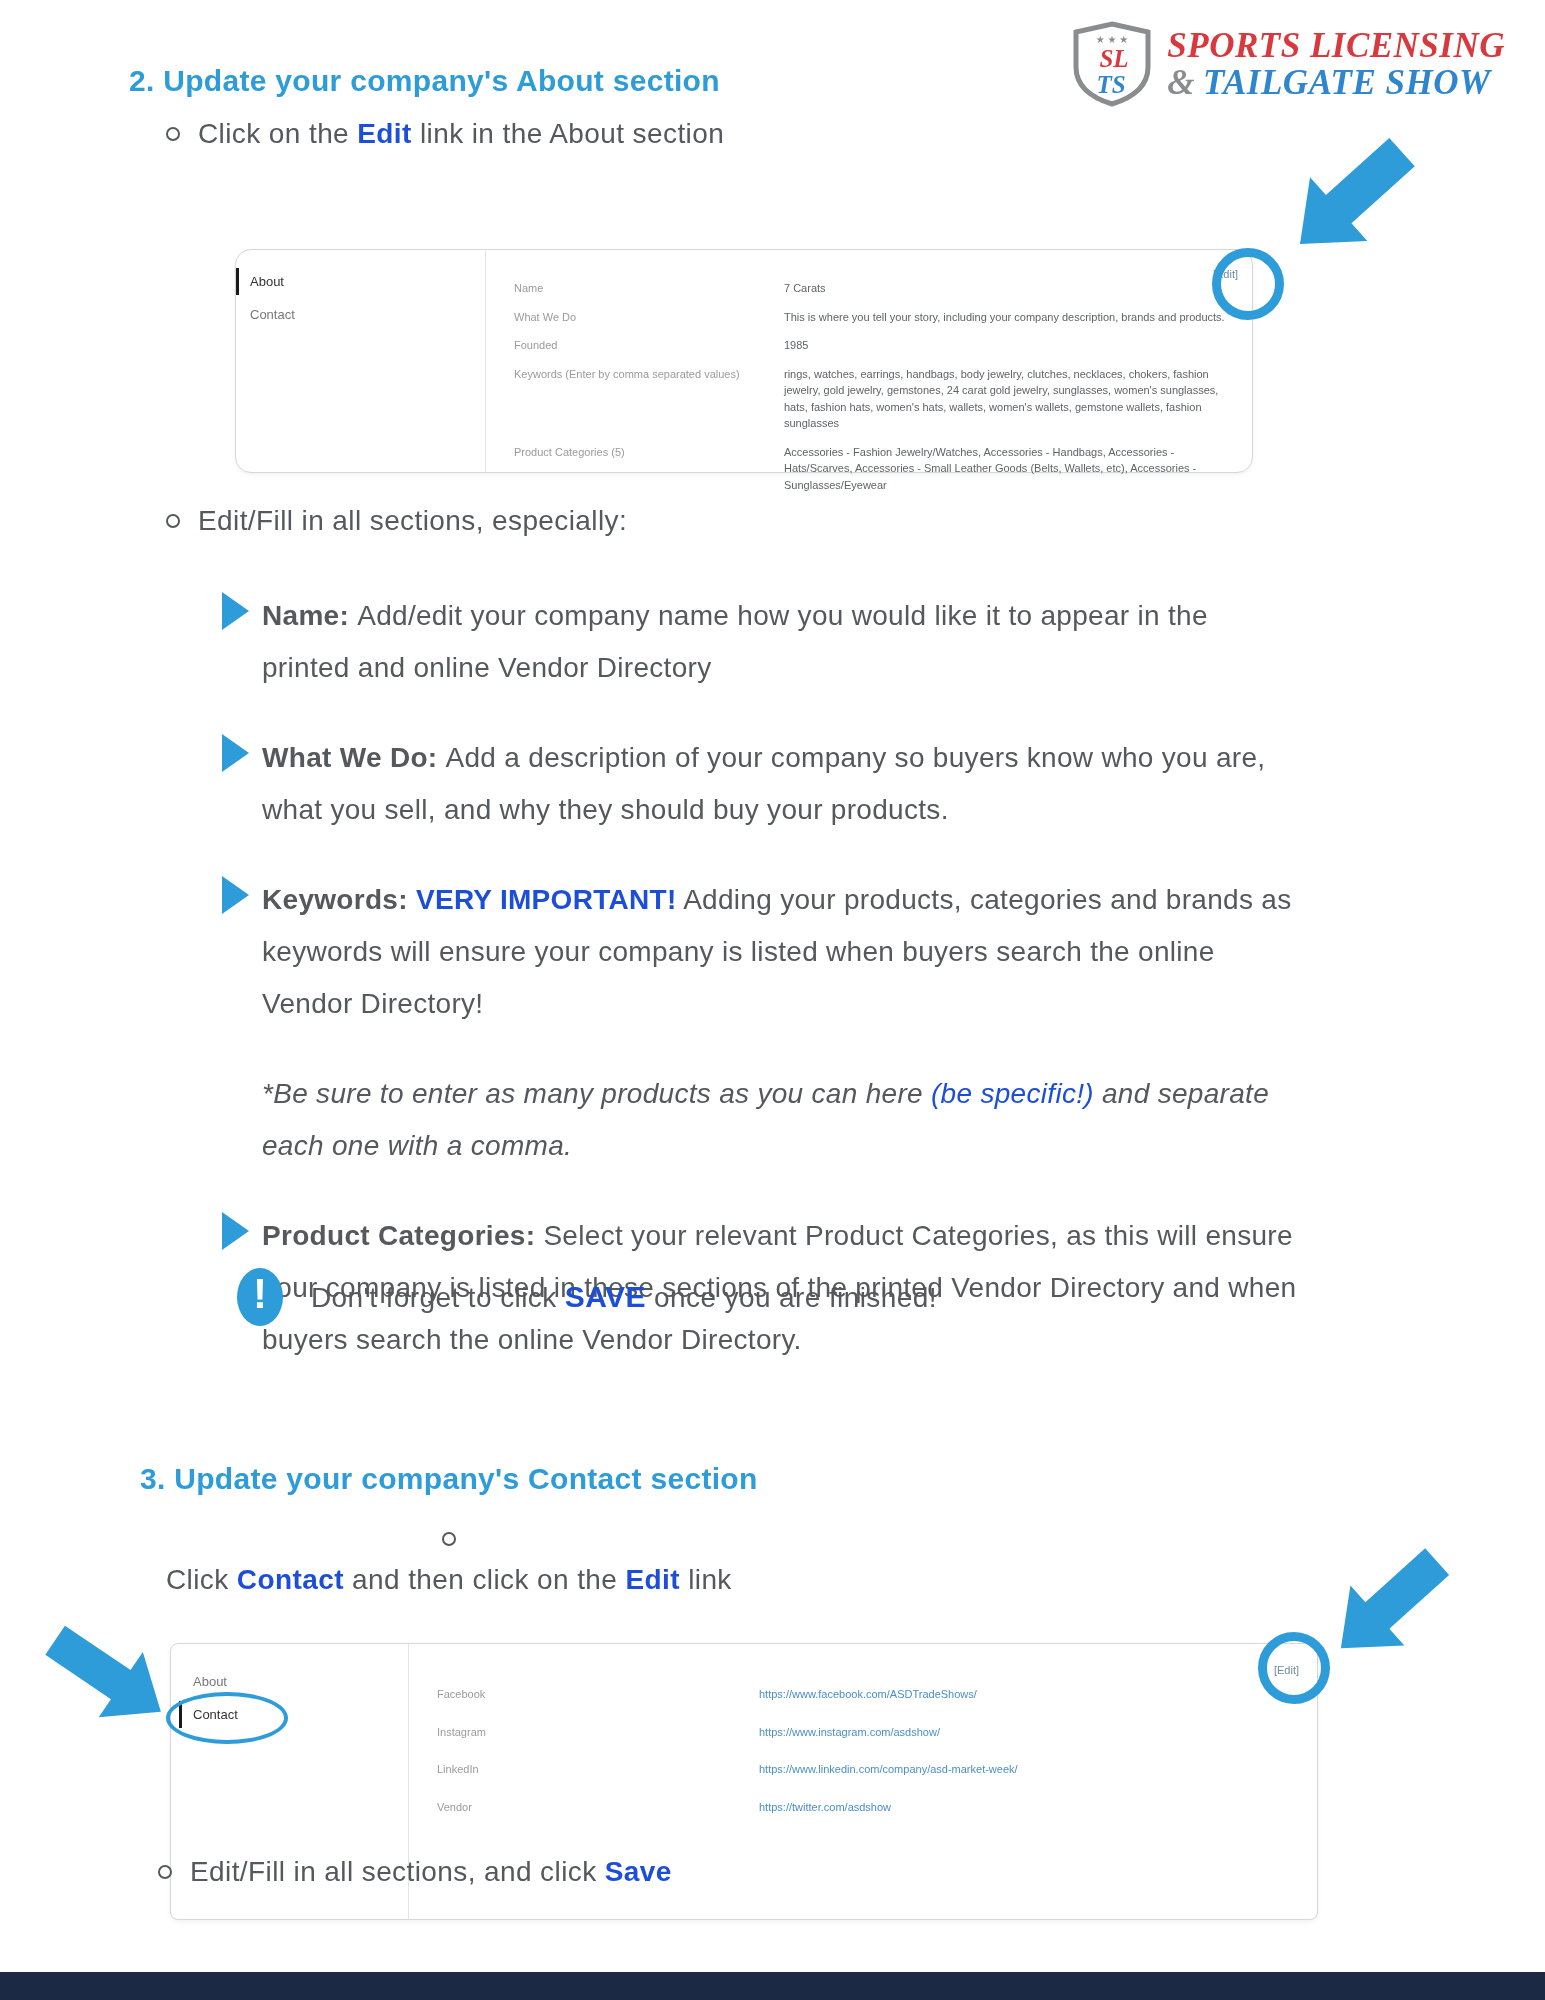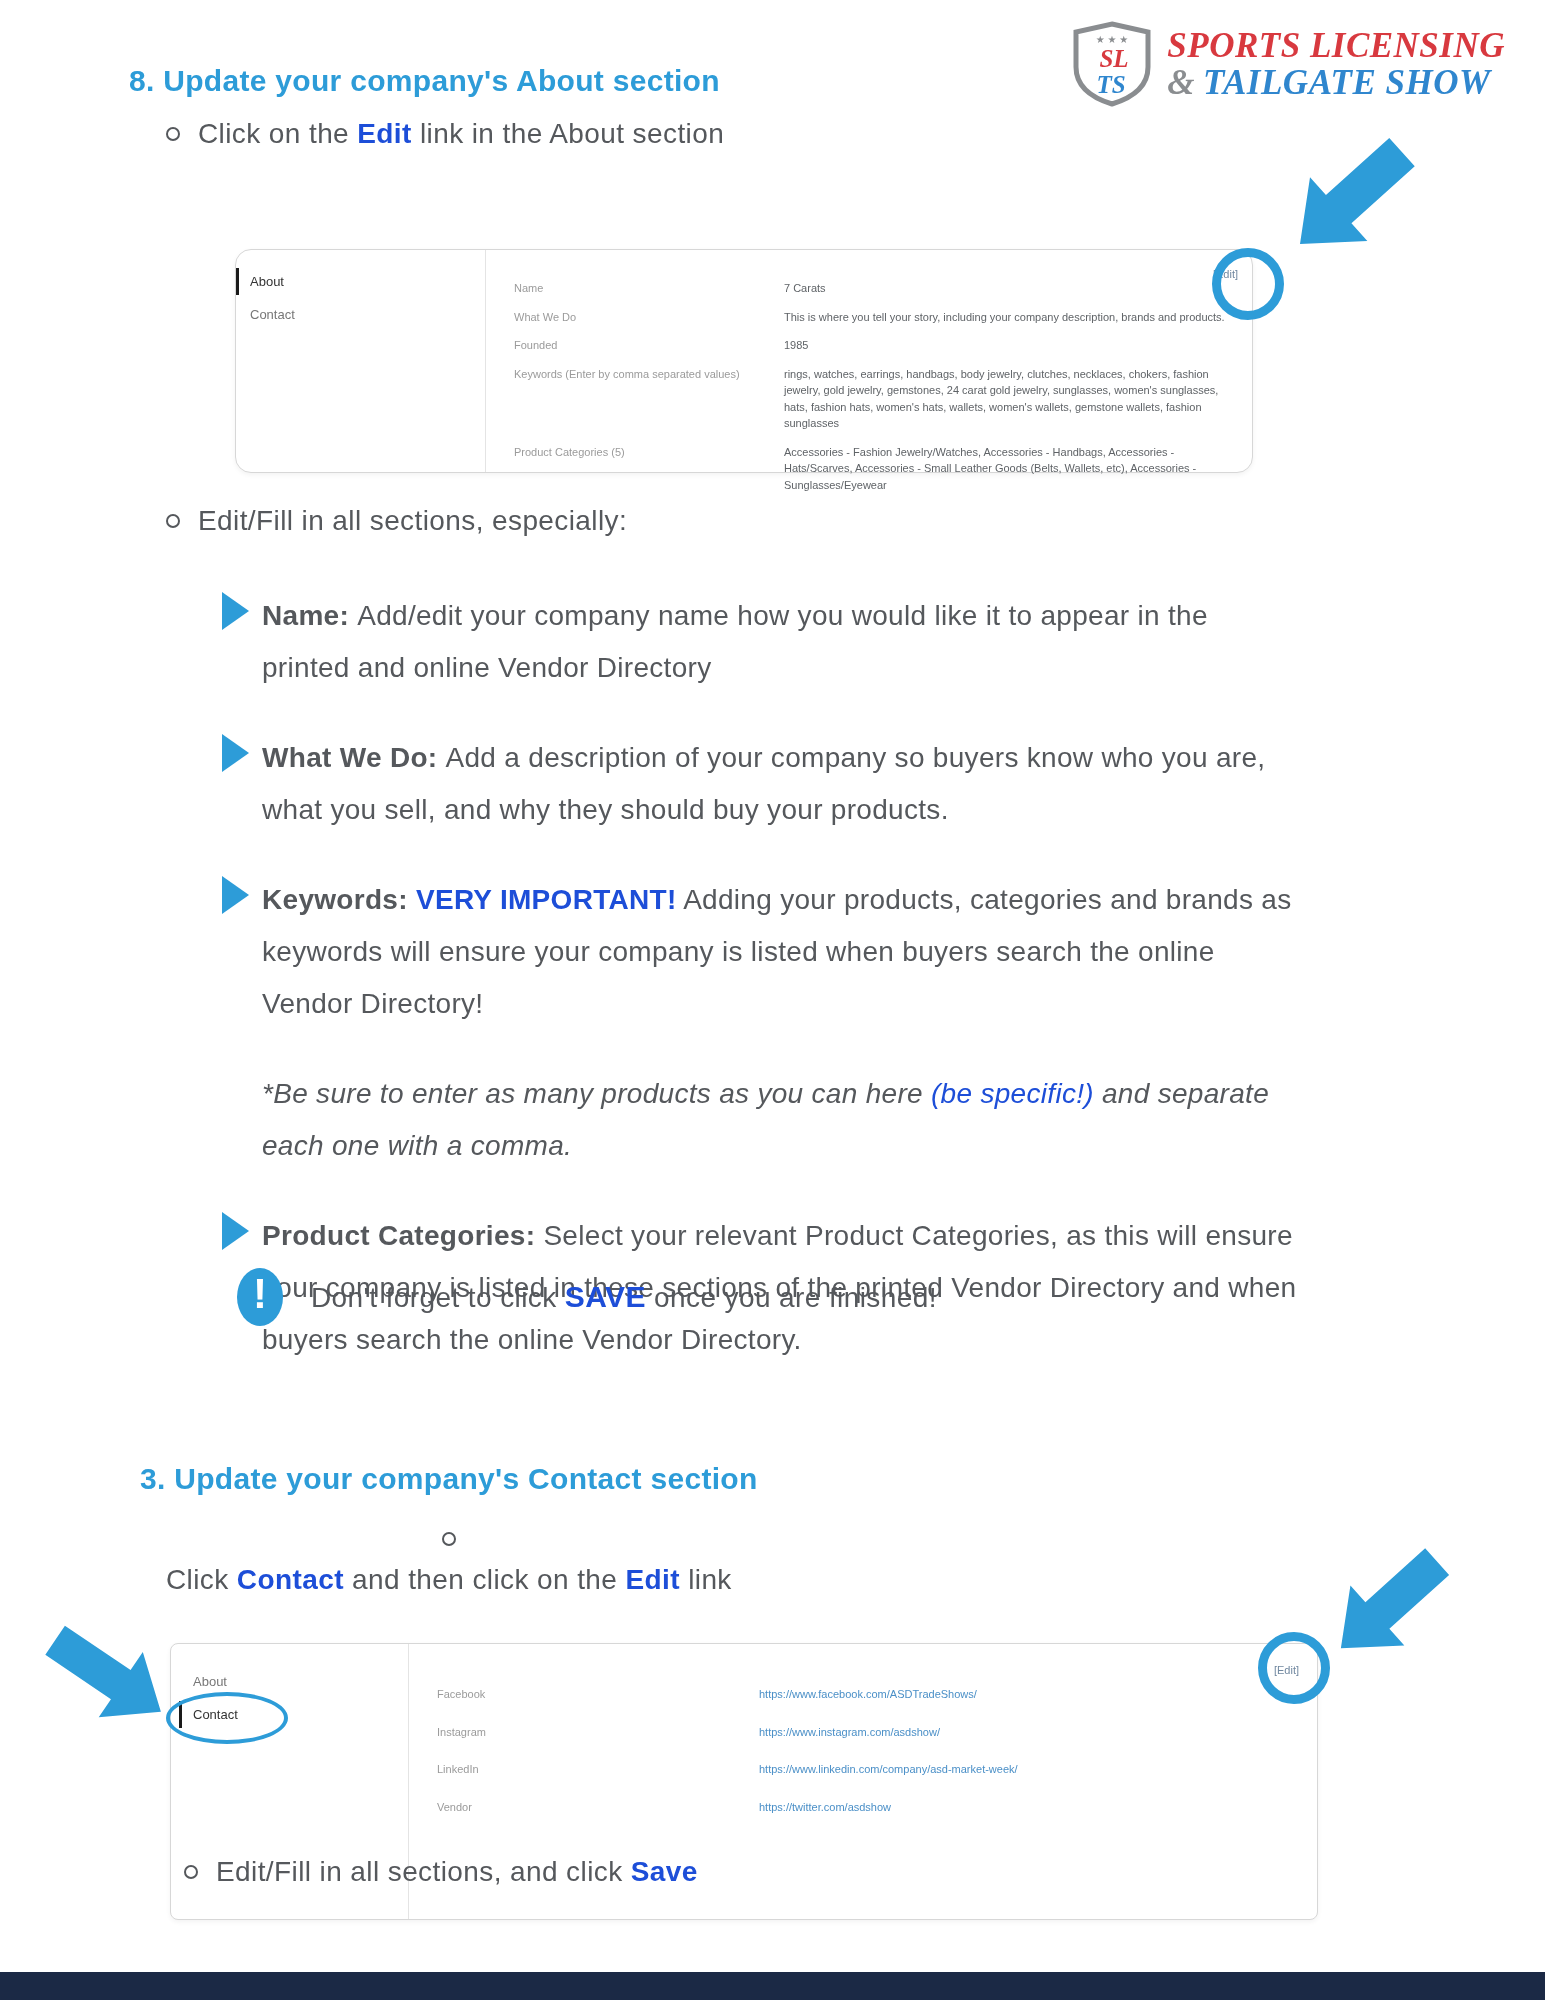--- a/index.html
+++ b/index.html
@@ -21,21 +21,21 @@
   .h-step { position:absolute; font-size:30px; font-weight:bold; color:#2d9cd8; letter-spacing:0.3px; }
   #h2 { left:129px; top:64px; }
   #h3 { left:140px; top:1462px; }
 
   .step-line { position:absolute; display:flex; align-items:center; gap:18px;
                font-size:28px; color:#55585c; letter-spacing:0.4px; white-space:nowrap; }
   .ring-bullet { flex:none; width:14px; height:14px; border:2px solid #55585c; border-radius:50%; }
   #step-about   { left:166px; top:118px; }
   #step-fill    { left:166px; top:505px; }
   #step-contact { left:166px; top:1532px;flex-direction:column; }
-  #step-save    { left:184px; top:1856px;justify-content:flex-end; }
+  #step-save    { left:158px; top:1856px;justify-content:flex-end; }
   .em { color:#1d4ed8; font-weight:bold; }
 
   
   .card { position:absolute; display:flex; background:#fff; border:1px solid #d7d7d7;
           box-shadow:0 2px 5px rgba(0,0,0,.05); font-size:11px; }
   #card1 { left:235px; top:249px; width:1018px; height:224px; border-radius:16px; }
   #card2 { left:170px; top:1643px; width:1148px; height:277px; border-radius:8px; }
 
   .card-side { flex:none; border-right:1px solid #e4e4e4; font-size:13px; color:#777; }
   #card1 .card-side { width:250px; padding-top:18px; }
@@ -103,21 +103,21 @@
       <text x="41" y="23" text-anchor="middle" font-size="10" fill="#8a8d90">★ ★ ★</text>
       <text x="43" y="47" text-anchor="middle" font-family="Liberation Serif, serif" font-style="italic" font-weight="bold" font-size="25" fill="#d8393f">SL</text>
       <text x="40" y="73" text-anchor="middle" font-family="Liberation Serif, serif" font-style="italic" font-weight="bold" font-size="25" fill="#2f86ce">TS</text>
     </svg>
     <div class="brand-text">
       <div class="brand-l1">SPORTS LICENSING</div>
       <div class="brand-l2"><span class="brand-amp">&amp;</span><span>TAILGATE SHOW</span></div>
     </div>
   </div>
 
-  <div class="h-step" id="h2">8. Update your company's About section</div>
+  <div class="h-step" id="h2">2. Update your company's About section</div>
 
   <div class="step-line" id="step-about">
     <span class="ring-bullet"></span>
     <span><span>Click on the </span><span class="em">Edit</span><span> link in the About section</span></span>
   </div>
 
   <div class="card" id="card1">
     <div class="card-side">
       <div class="side-item sel">About</div>
       <div class="side-item">Contact</div>

